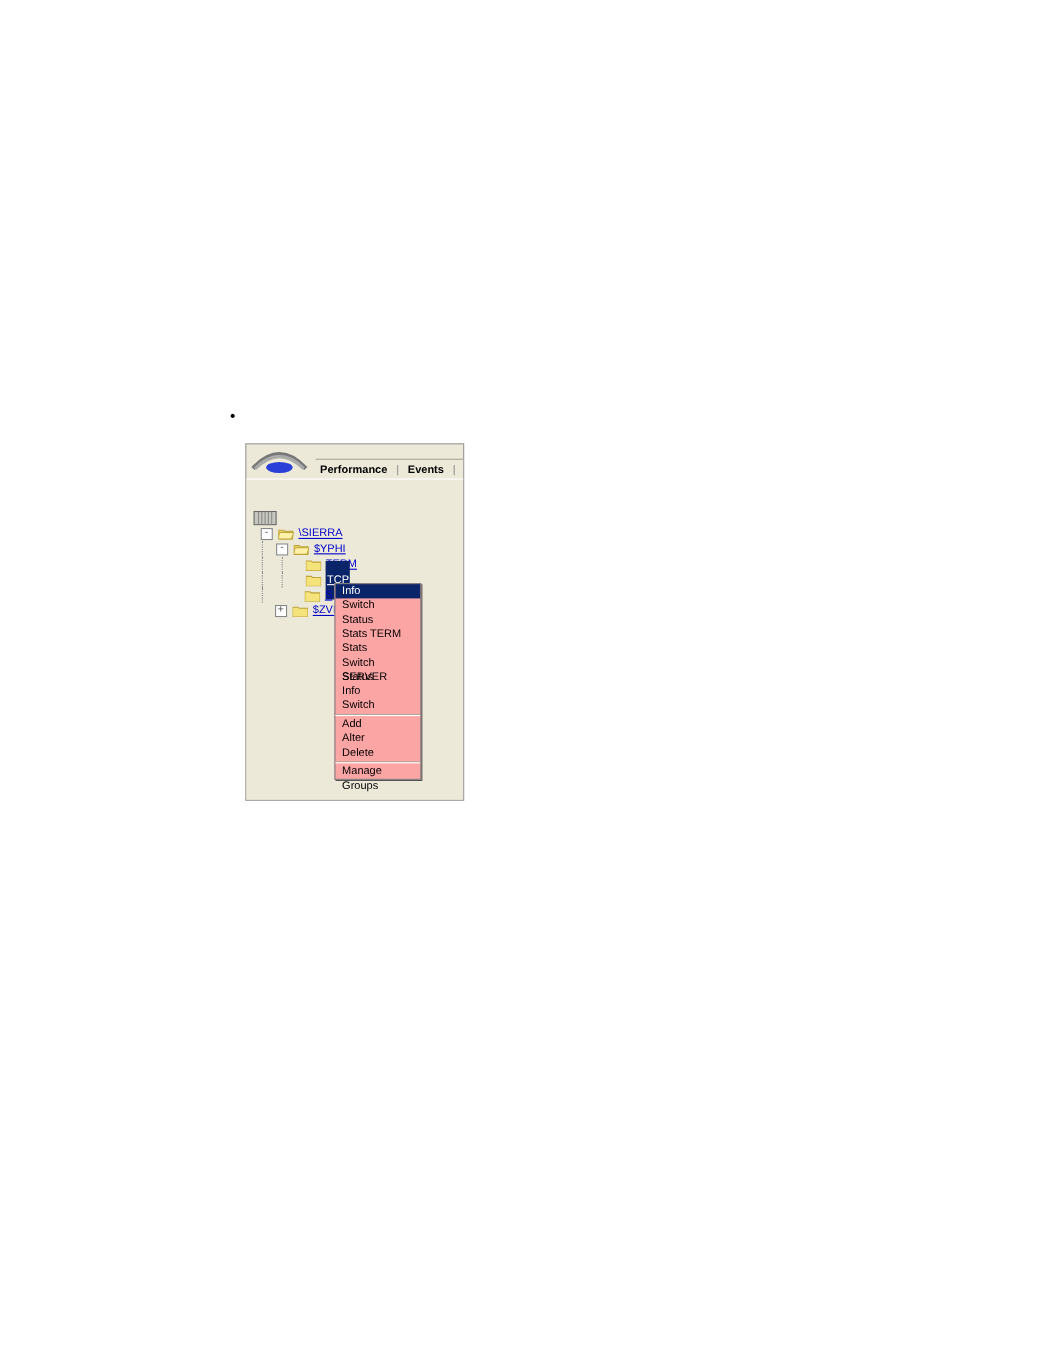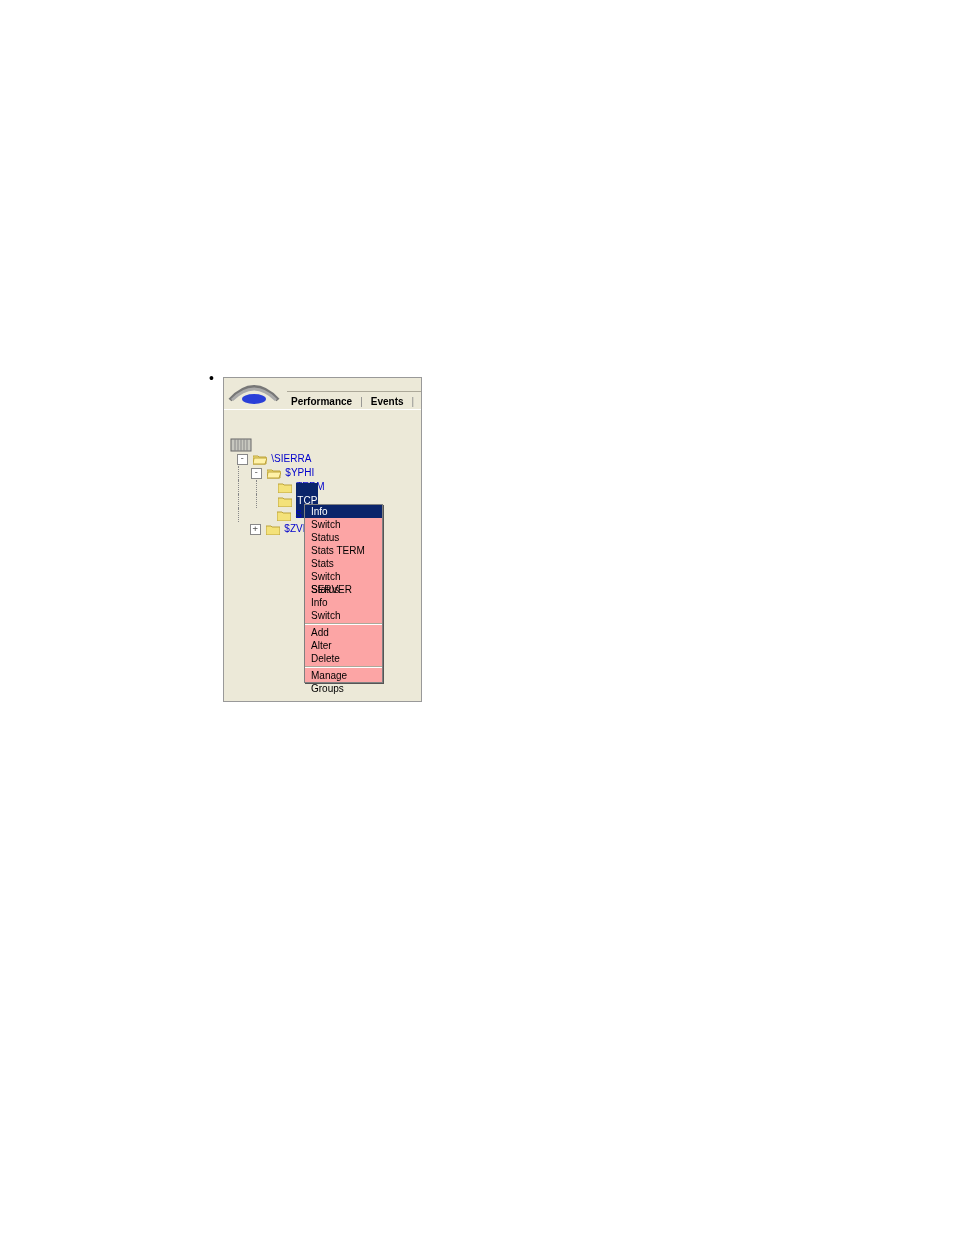--- a/index.html
+++ b/index.html
@@ -1,29 +1,29 @@
 <!DOCTYPE html>
 <html><head>
 <meta charset="utf-8">
 <style>
   html,body{margin:0;padding:0;width:954px;height:1235px;background:#fff;font-family:Tahoma,Arial,sans-serif;font-size:11px;color:#000}
   .bullet{position:absolute;left:209px;top:370px;font-size:14px}
-  .window{position:absolute;left:223px;top:377px;width:197px;height:323px;background:#ece9d8;border:1px solid #999}
+  .window{position:absolute;left:223px;top:403px;width:197px;height:323px;background:#ece9d8;border:1px solid #999}
   .logo-area{position:absolute;left:2px;top:2px;width:60px;height:24px}
   .logo-icon{display:block}
   .tabbar{position:absolute;left:63px;top:13px;right:0;height:18px;background:#ece9d8;border-top:1px solid #aca899;border-bottom:1px solid #aca899;display:flex;align-items:center;font-size:10px;font-weight:bold;overflow:hidden;white-space:nowrap}
   .tabbar span{padding:0 4px}
   .tabsep{color:#888;font-weight:normal}
   .toolbar{position:absolute;left:0;top:31px;right:0;height:24px;background:#ece9d8;border-top:1px solid #fff;border-bottom:1px solid #aca899}
   .treeview{position:absolute;left:0;top:56px;right:0;bottom:0;background:#ece9d8;padding:4px 0 0 6px}
   .server-icon{display:inline-block;vertical-align:middle}
   .tree-row{height:14px;line-height:14px;white-space:nowrap;font-size:10px}
   .twisty{display:inline-block;width:9px;height:9px;border:1px solid #888;background:#fff;text-align:center;line-height:7px;font-size:9px;color:#555;vertical-align:middle;margin-right:2px;font-family:monospace}
   .folder{display:inline-block;width:14px;height:11px;vertical-align:middle;margin-right:2px}
-  .link{color:#0000cc;cursor:pointer}
+  .link{color:#0000cc;text-decoration:underline;cursor:pointer}
   .vline{border-left:1px dotted #888}
   .ind{display:inline-block;height:14px;vertical-align:middle}
   .ctxmenu{position:absolute;left:80px;top:126px;width:77px;background:#fca5a5;border:1px solid #808080;box-shadow:1px 1px 0 #555}
   .ctxitem{height:13px;line-height:13px;padding:0 6px;font-size:10px;cursor:default}
   .ctxitem.sel{background:#0a246a;color:#fff}
   .ctxsep{height:0;border-top:1px solid #aca899;border-bottom:1px solid #fff;margin:1px 0}
 </style>
 </head>
 <body>
 

